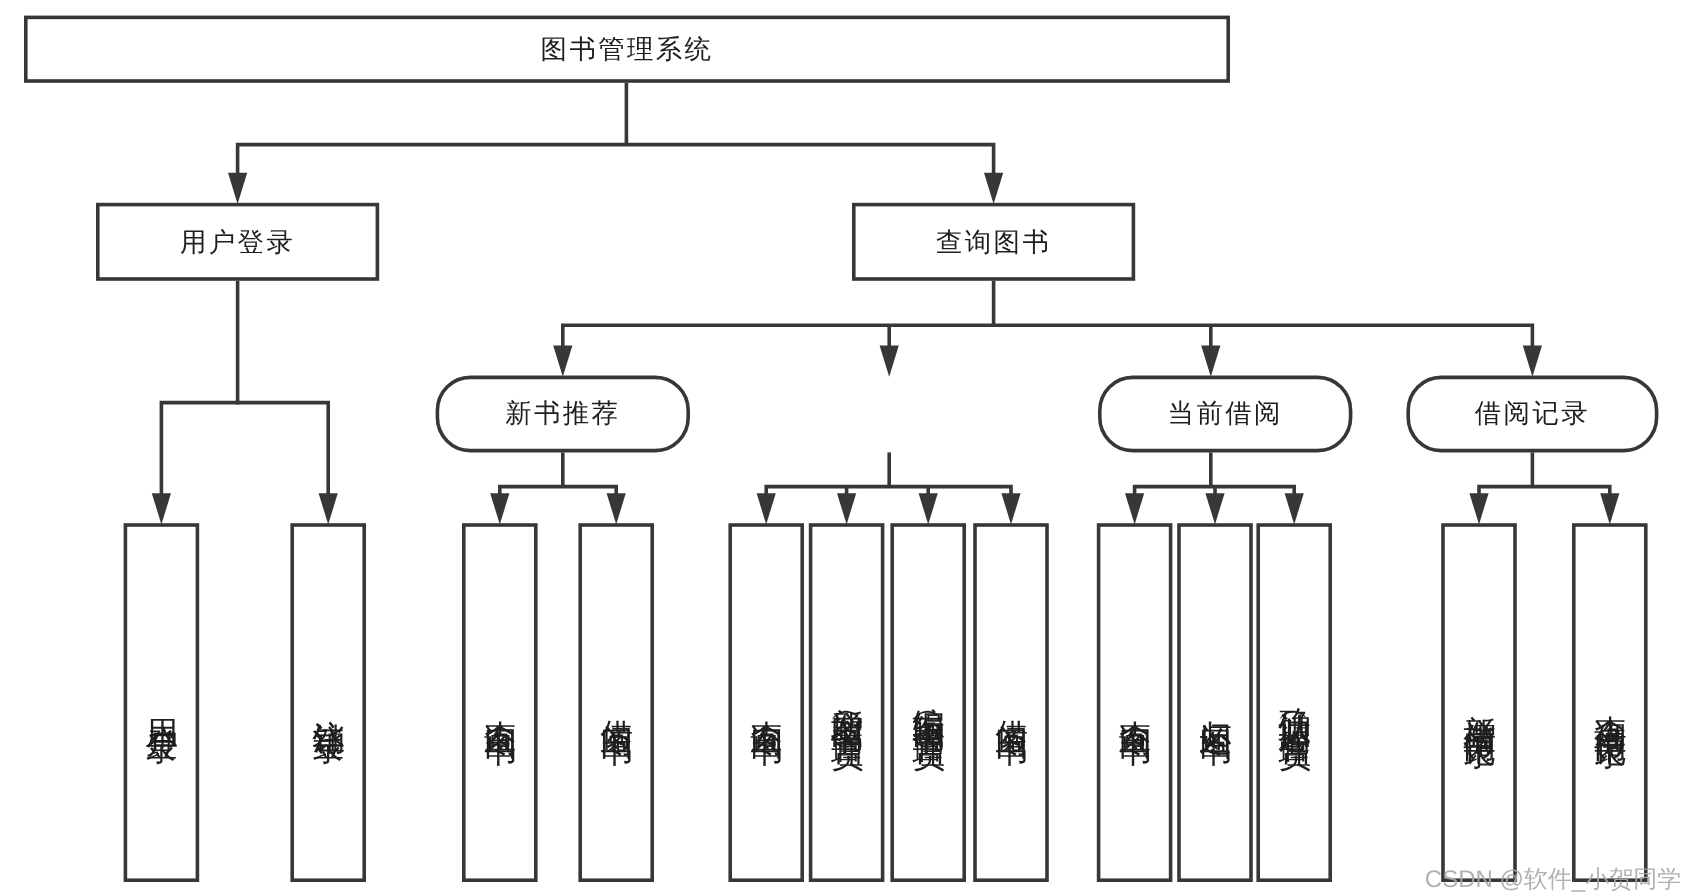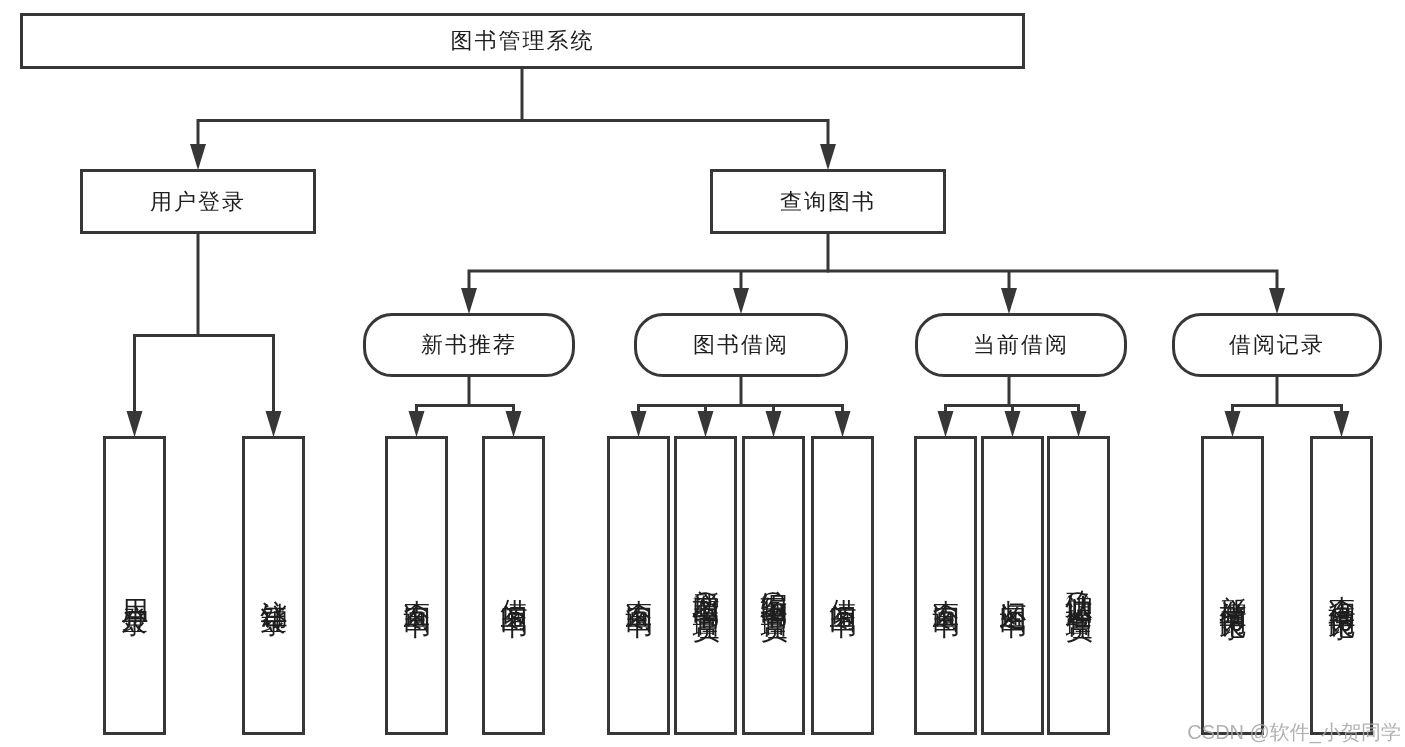--- a/index.html
+++ b/index.html
@@ -140,23 +140,20 @@
   <div class="box hbox lv2" style="left:80px">
     <span>用户登录</span>
   </div>
   <div class="box hbox lv2" style="left:710px">
     <span>查询图书</span>
   </div>
 
   <div class="box hbox lv3" style="left:363px;width:212px">
     <span>新书推荐</span>
   </div>
-  <div class="box hbox lv3" style="left:634px;width:214px">
-    <span>图书借阅</span>
-  </div>
   <div class="box hbox lv3" style="left:915px;width:212px">
     <span>当前借阅</span>
   </div>
   <div class="box hbox lv3" style="left:1172px;width:210px">
     <span>借阅记录</span>
   </div>
 
   <div class="box vbox" style="left:103px">
     <span>用户登录</span>
   </div>

